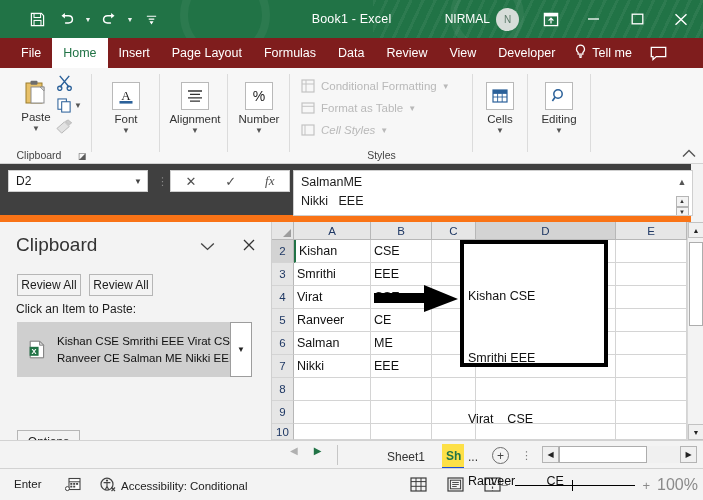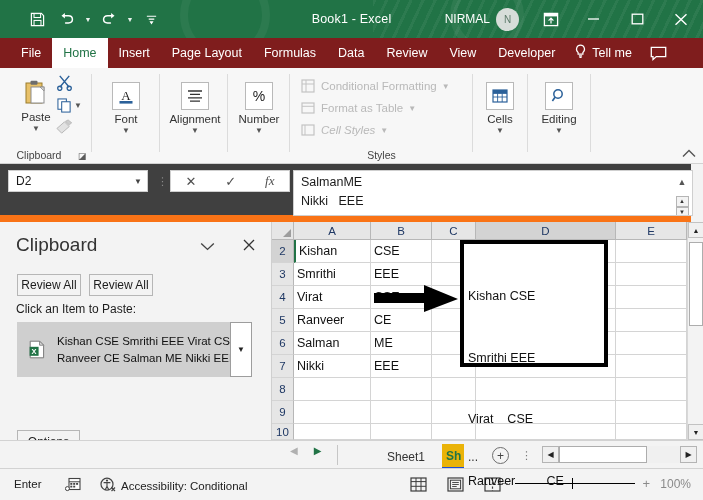--- a/index.html
+++ b/index.html
@@ -145,21 +145,21 @@
                border:1px solid #adadad; }
 
   
   .sheetbar { position:absolute; left:0; top:440px; width:703px; height:28px; background:#f3f3f3;
               border-top:1px solid #d2d2d2; }
   .nav-arrows { position:absolute; left:290px; top:4px; display:flex; gap:16px; align-items:center; }
   .nav-arrows span { font-size:10px; }
   .tabsep { position:absolute; left:337px; top:4px; width:1px; height:20px; background:#c6c6c6; }
   .sh-tab { position:absolute; top:3px; height:25px; display:flex; align-items:center; justify-content:center;
             font-size:12px; color:#333; background:#f3f3f3; }
-  .sh-tab.active { background:#eab308; color:#217346; font-weight:bold; border-bottom:2px solid #1d4ed8; }
+  .sh-tab.active { background:#fde047; color:#217346; font-weight:bold; border-bottom:2px solid #1d4ed8; }
   .sh-ell { position:absolute; top:9px; font-size:12px; color:#333; }
   .sh-plus { position:absolute; top:6px; width:17px; height:17px; border:1px solid #6e6e6e; border-radius:50%;
              display:flex; align-items:center; justify-content:center; font-size:12px; color:#444; }
   .sh-dots { position:absolute; top:8px; font-size:11px; color:#777; }
   .hsb { position:absolute; left:542px; top:5px; width:155px; height:17px; background:#f0f0f0;
          display:flex; align-items:center; }
   .hsb-btn { width:17px; height:17px; border:1px solid #b4b4b4; background:#f0f0f0;
              display:flex; align-items:center; justify-content:center; font-size:8px; color:#222; }
   .hsb-thumb { width:88px; height:17px; background:#fff; border:1px solid #adadad; }
 
@@ -169,21 +169,21 @@
   .sb-mode { position:absolute; left:14px; top:9px; font-size:11.5px; color:#222; }
   .sb-ic { position:absolute; top:7px; width:17px; height:17px; display:flex; align-items:center; justify-content:center; }
   .sb-acc { position:absolute; left:100px; top:8px; display:flex; align-items:center; gap:5px;
             font-size:11.5px; color:#222; }
   .view-btn { position:absolute; top:7px; width:19px; height:17px; display:flex; align-items:center;
               justify-content:center; }
   .zoomctl { position:absolute; right:12px; top:7px; display:flex; align-items:center; gap:7px; }
   .zm-sign { font-size:13px; color:#8a8a8a; }
   .zm-track { position:relative; width:120px; height:1px; background:#000; }
   .zm-hand { position:absolute; left:57px; top:-5px; width:1px; height:11px; background:#000; }
-  .zm-pct { font-size:12px; color:#8a8a8a; width:34px; text-align:right; }
+  .zm-pct { font-size:16px; color:#8a8a8a; width:34px; text-align:right; }
 </style>
 </head>
 <body>
 
 <div id="app">
 
   <div class="titlebar">
     <div class="tb-swirl"></div>
     <div class="tb-circle"></div>
     <div class="tb-circle2"></div>

